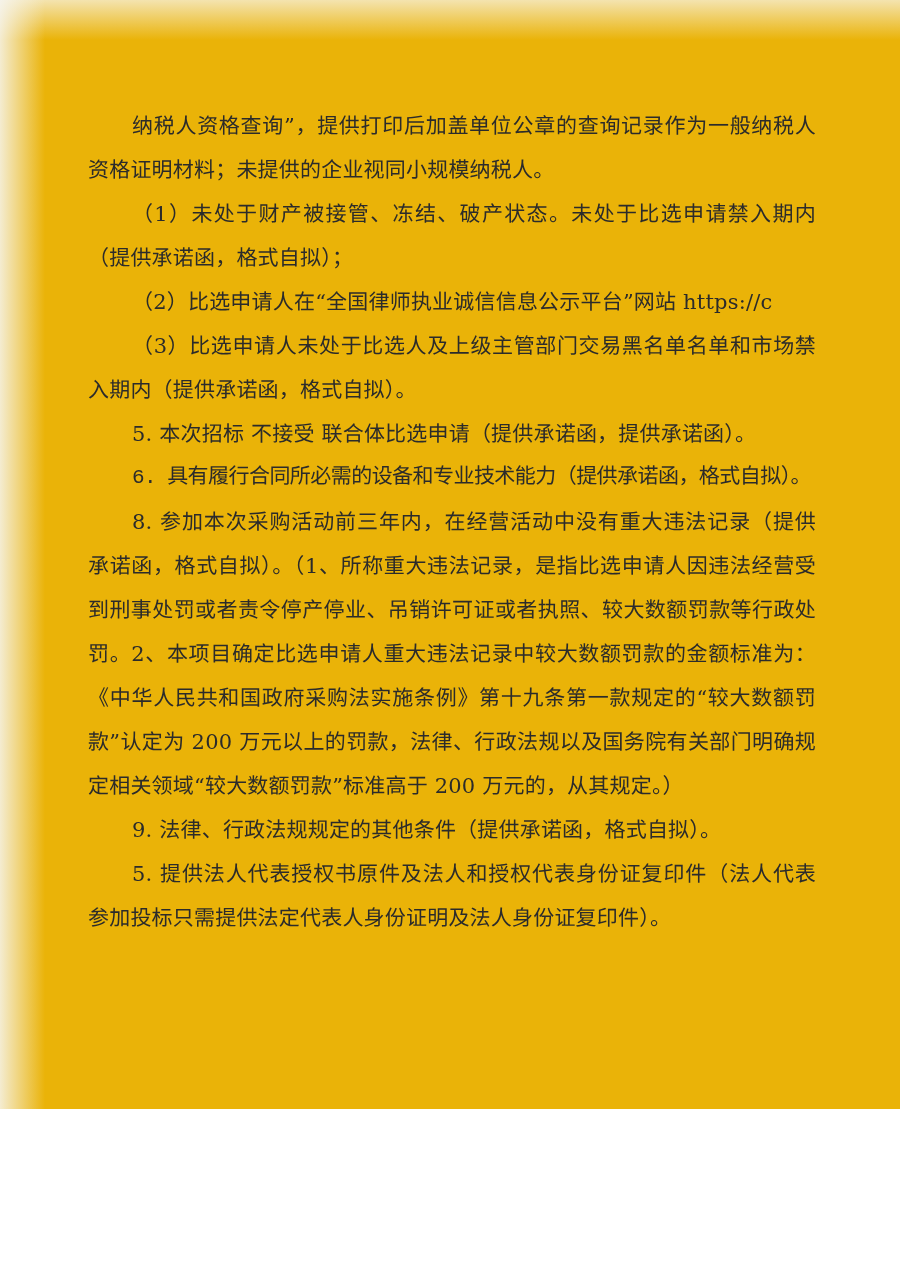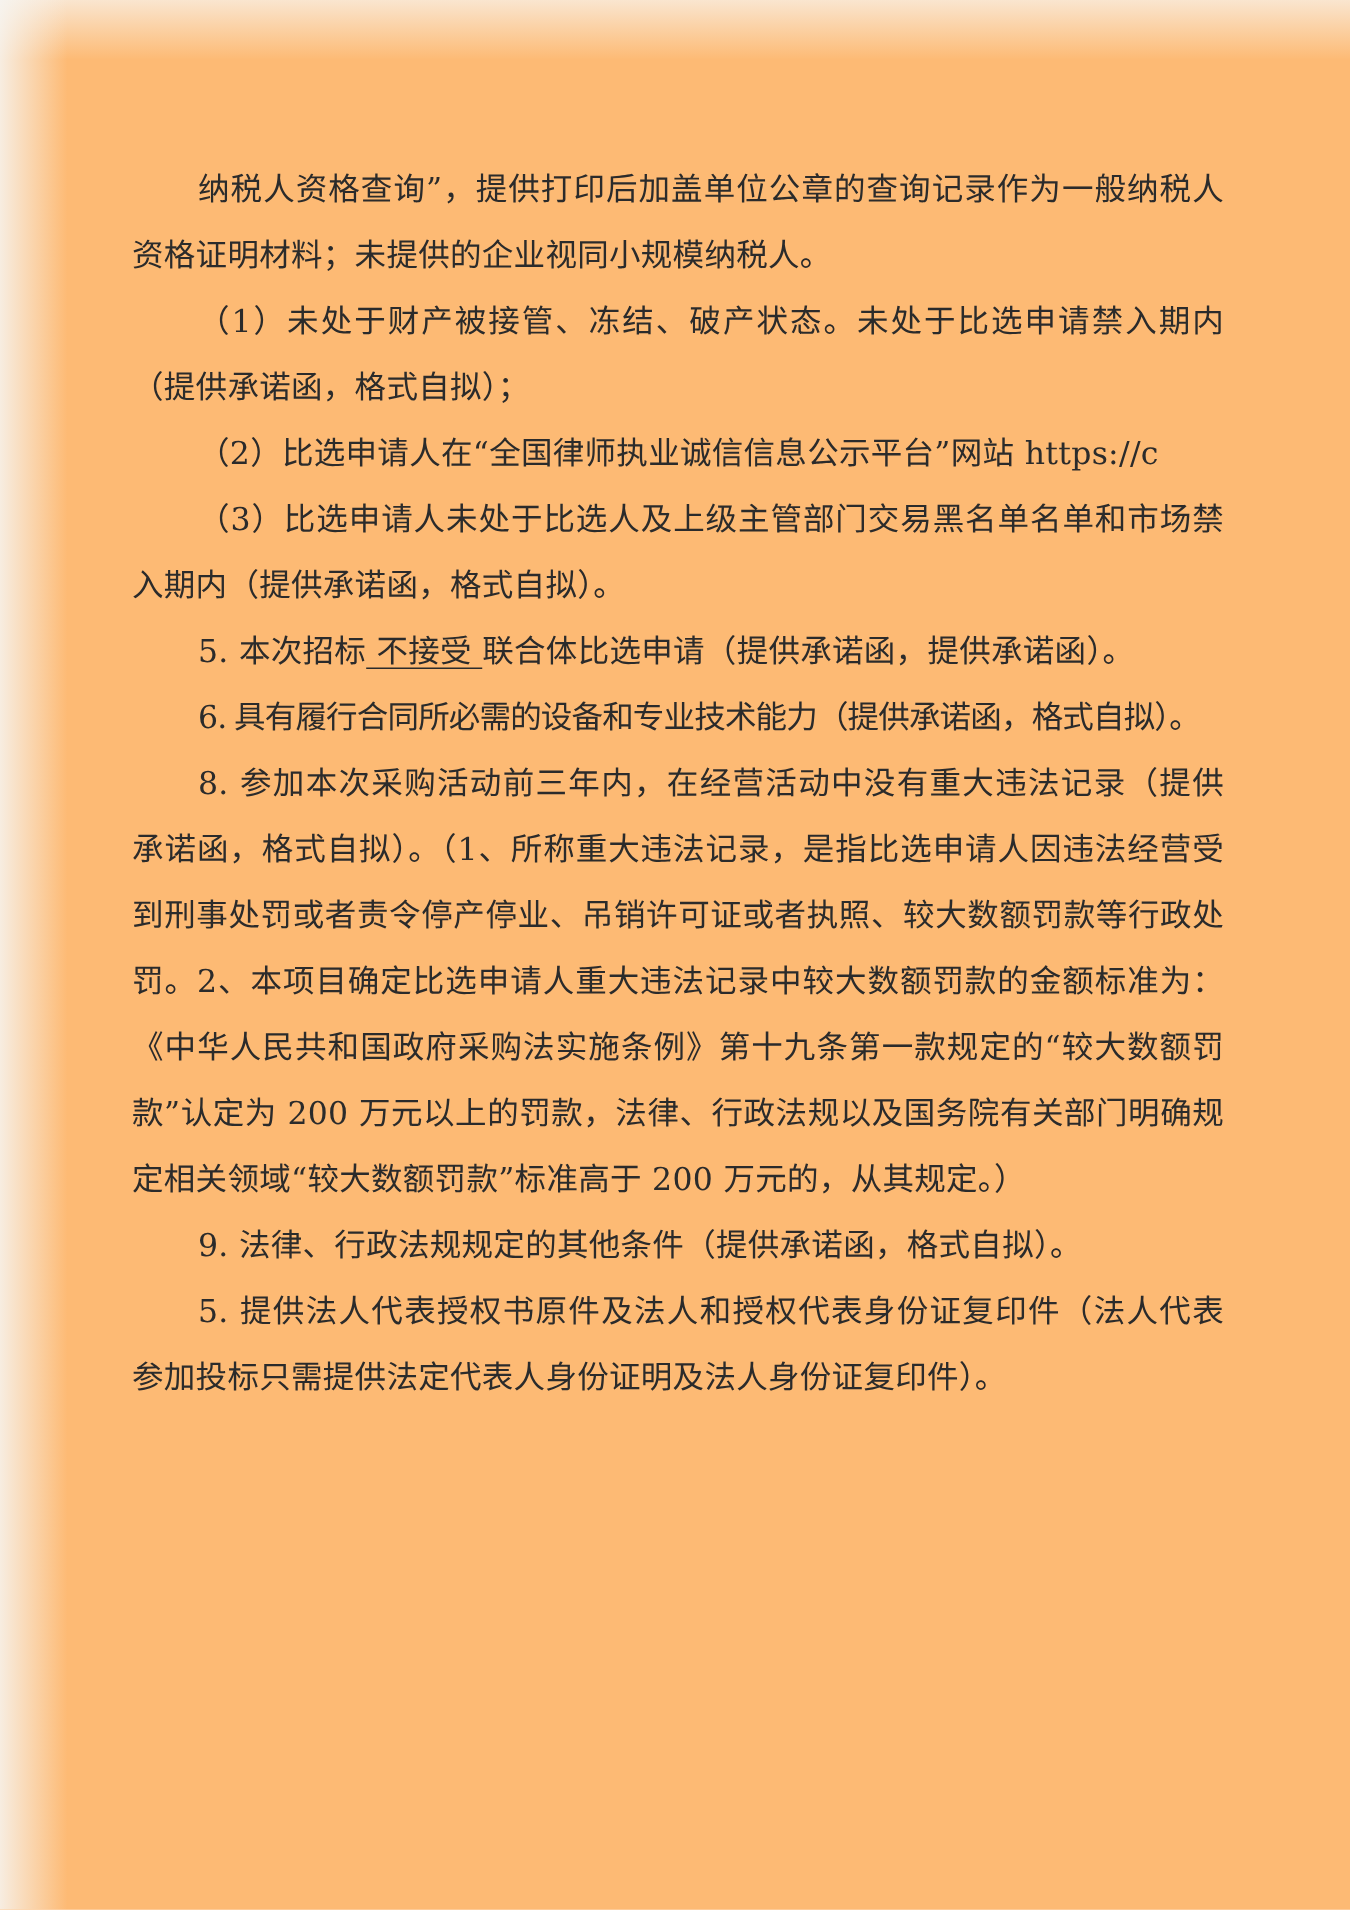--- a/index.html
+++ b/index.html
@@ -12,22 +12,22 @@
     height: 1273px;
     background: #ffffff;
     font-family: "DejaVu Serif", "Liberation Serif", serif;
     overflow: hidden;
   }
 
   
   .page {
     position: relative;
     width: 900px;
-    height: 1273px;
-    background: #fdba74;
+    height: 1109px;
+    background: #eab308;
     box-sizing: border-box;
   }
 
   
   .page::before {
     content: "";
     position: absolute;
     inset: 0;
     background:
       linear-gradient(to right, rgba(246,246,244,0.85) 0, rgba(255,255,255,0) 45px),
@@ -59,29 +59,29 @@
 
   
   .para.indent {
     text-indent: 44px;
   }
 
   
   .para.tight {
     letter-spacing: -0.55px;
     word-spacing: -1px;
+    font-family: Liberation Mono, monospace;
   }
 
   
   .para.nowrapish {
     text-align: left;
   }
 
   .underlined {
-    text-decoration: underline;
     text-underline-offset: 4px;
     text-decoration-thickness: 1px;
   }
 </style>
 </head>
 <body>
 
 <div class="page">
   <div class="text-block">
 

